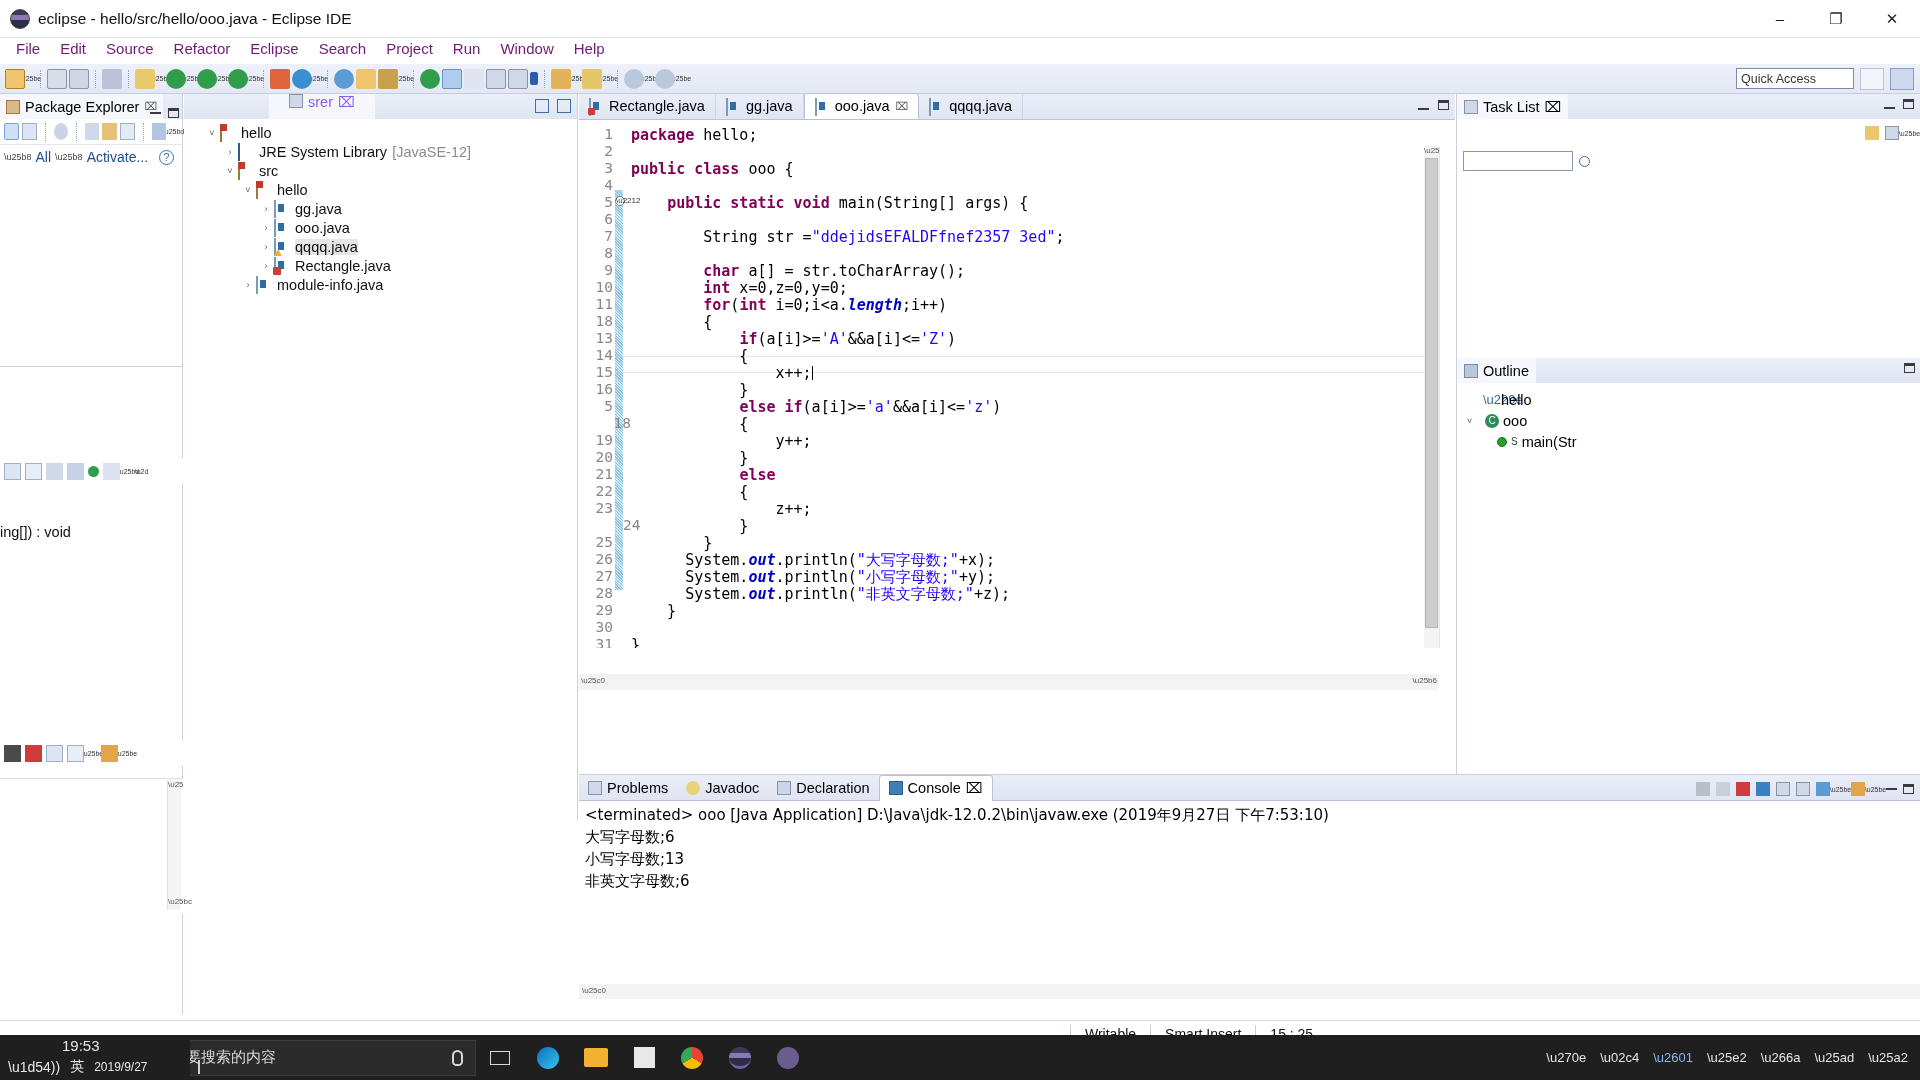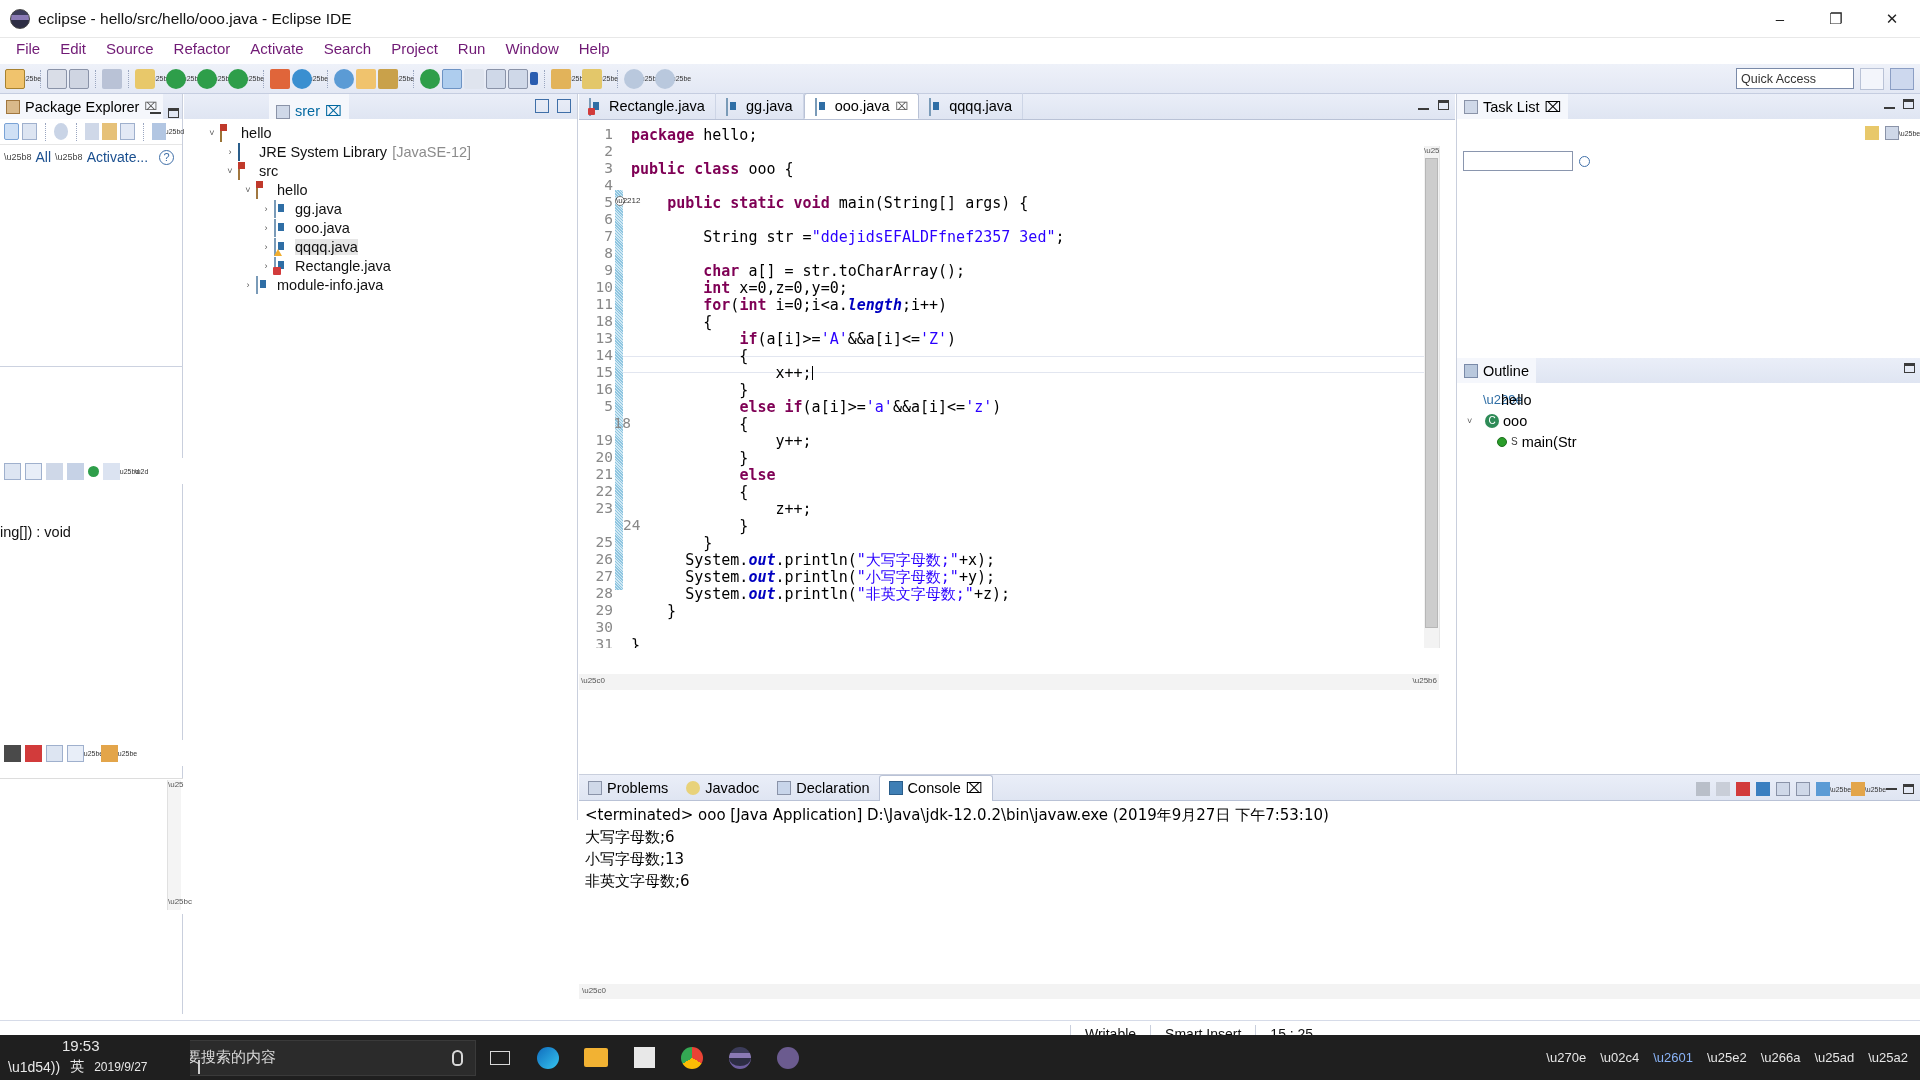--- a/index.html
+++ b/index.html
@@ -156,22 +156,22 @@
   .tree-panel {
     position: absolute; left: 184px; top: 94px; width: 394px; height: 726px;
     background: #ffffff; border-right: 1px solid #c9cfdd;
   }
   .tree-tabbar {
     height: 25px; background: linear-gradient(#eaeef8, #dfe5f2);
     position: relative; display: flex; align-items: center;
   }
   .tree-tab {
     position: absolute; left: 85px; top: 0; height: 25px;
-    display: flex; align-items: flex-end; gap: 5px; padding: 0 7px;
-    background: #f5f7fc; font-size: 14.5px; color: #0369a1;
+    display: flex; align-items: flex-start; gap: 5px; padding: 0 20px;
+    background: #f5f7fc; font-size: 14.5px; color: #8b5cf6;
   }
   .tree-ctrl { position: absolute; right: 6px; top: 5px; display: flex; gap: 8px; }
   .tree-body { padding-top: 4px; font-size: 14.5px; color: #111; }
   .tnode {
     display: flex; align-items: center; height: 19px; white-space: nowrap;
   }
   .tnode .tw {
     width: 16px; text-align: center; font-size: 9px; color: #555; flex: 0 0 auto;
   }
   .tnode .ti { width: 17px; height: 15px; margin-right: 4px; flex: 0 0 auto; position: relative; }
@@ -407,21 +407,21 @@
       <div class="win-btn">❐</div>
       <div class="win-btn close">✕</div>
     </div>
   </div>
 
   <div class="menubar">
     <div class="menu-item">File</div>
     <div class="menu-item">Edit</div>
     <div class="menu-item">Source</div>
     <div class="menu-item">Refactor</div>
-    <div class="menu-item">Activate</div>
+    <div class="menu-item">Eclipse</div>
     <div class="menu-item">Search</div>
     <div class="menu-item">Project</div>
     <div class="menu-item">Run</div>
     <div class="menu-item">Window</div>
     <div class="menu-item">Help</div>
   </div>
 
   <div class="toolbar">
     <span class="tb-ico" style="background:#f0c36d;border:1px solid #a8822f;"></span>
     <span class="tb-arrow">\u25be</span>

